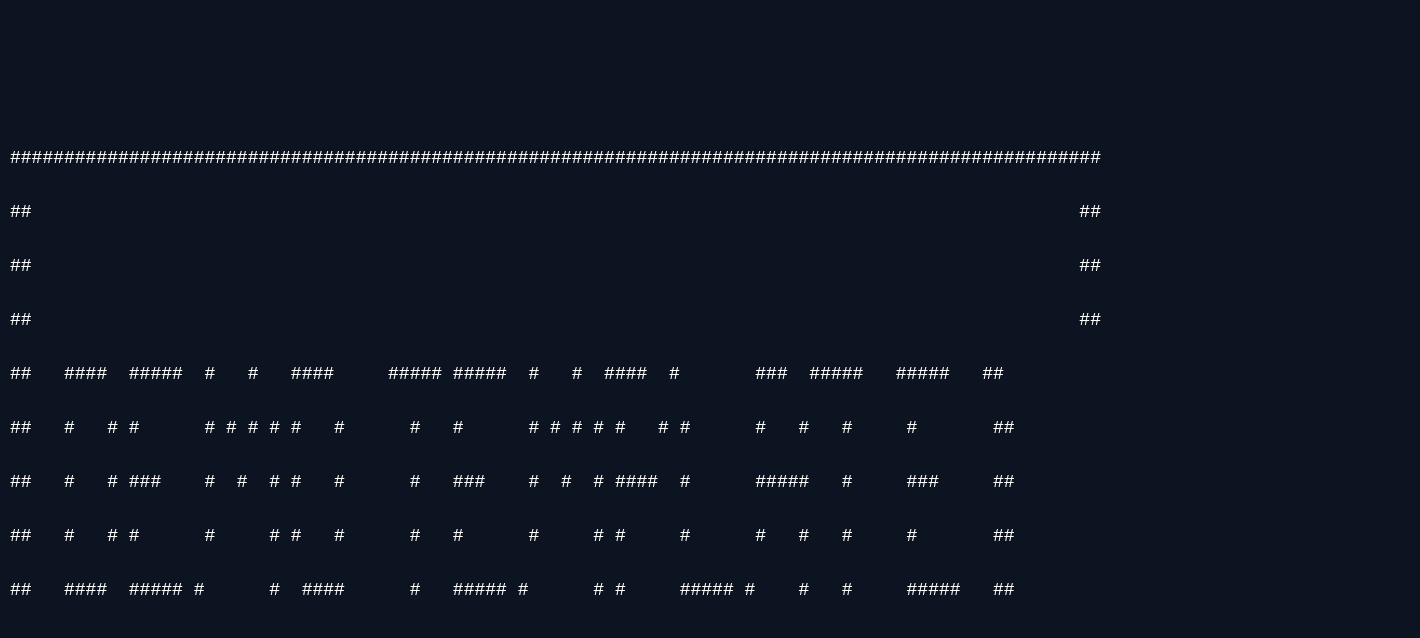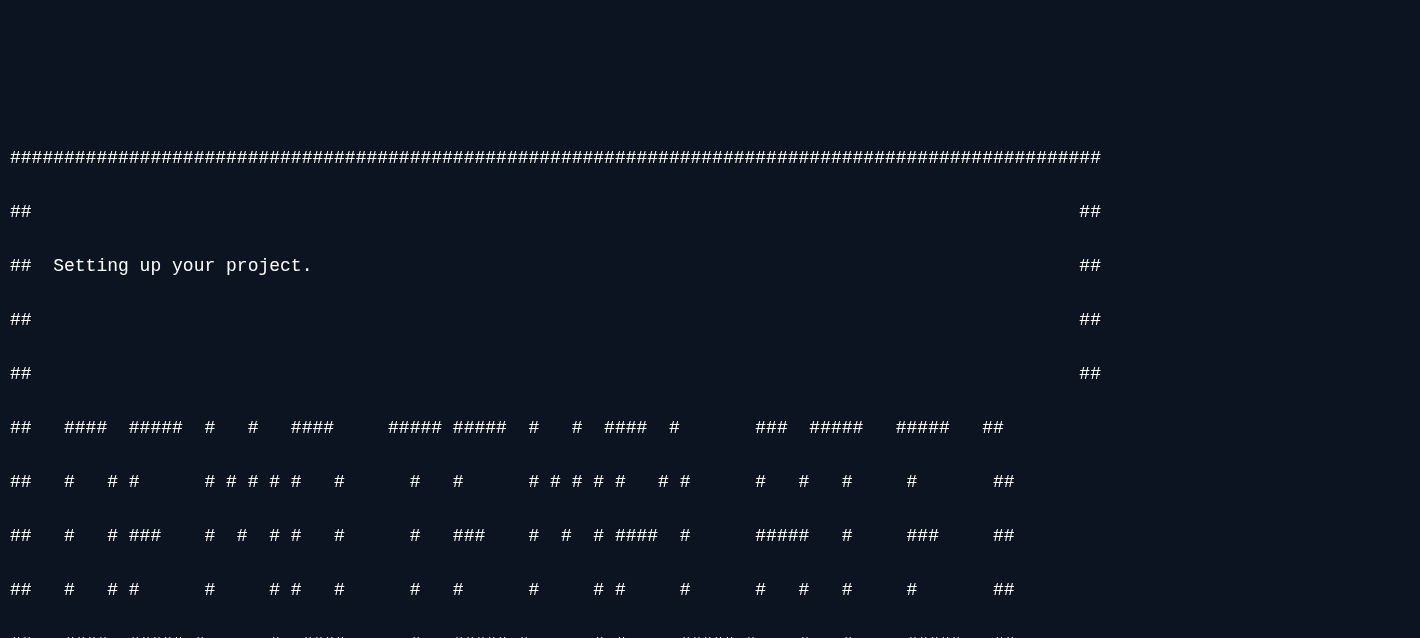--- a/index.html
+++ b/index.html
@@ -30,21 +30,20 @@
     }
   </style>
 </head>
 <body>
 
 
 
 <div class="terminal">
 <span class="line">#####################################################################################################</span>
 <span class="line">##                                                                                                 ##</span>
-<span class="line">##  Setting up your project.                                                                       ##</span>
 <span class="line">##                                                                                                 ##</span>
 <span class="line">##                                                                                                 ##</span>
 <span class="line">##   ####  #####  #   #   ####     ##### #####  #   #  ####  #       ###  #####   #####   ##</span>
 <span class="line">##   #   # #      # # # # #   #      #   #      # # # # #   # #      #   #   #     #       ##</span>
 <span class="line">##   #   # ###    #  #  # #   #      #   ###    #  #  # ####  #      #####   #     ###     ##</span>
 <span class="line">##   #   # #      #     # #   #      #   #      #     # #     #      #   #   #     #       ##</span>
 <span class="line">##   ####  ##### #      #  ####      #   ##### #      # #     ##### #    #   #     #####   ##</span>
 
 
 

